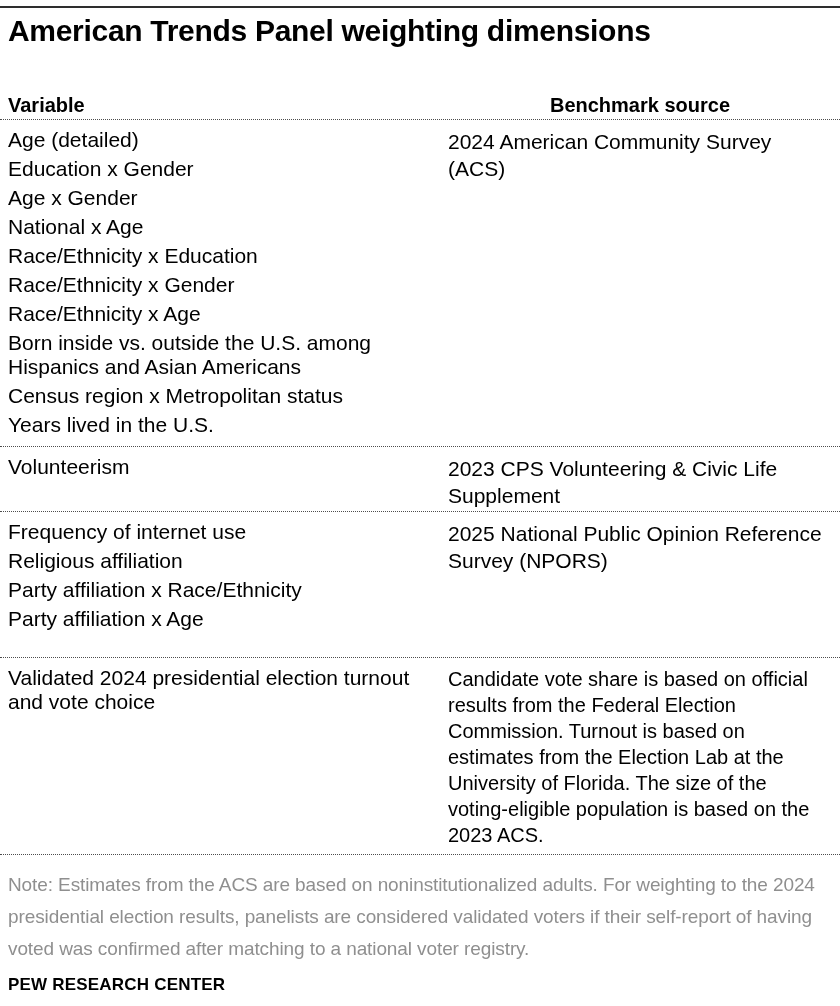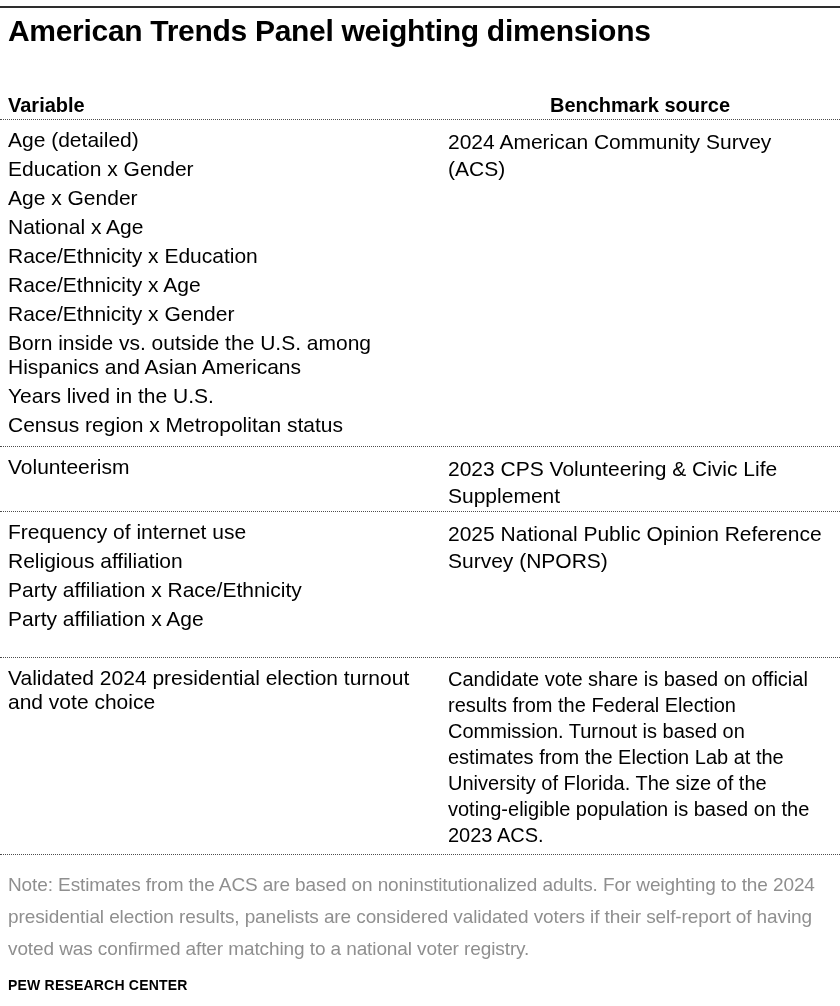--- a/index.html
+++ b/index.html
@@ -67,21 +67,21 @@
   .note {
     margin: 14px 8px 0 8px;
     font-size: 19px;
     line-height: 32px;
     color: #8f8f8f;
     letter-spacing: -0.1px;
   }
 
   .source {
     margin: 10px 8px 0 8px;
-    font-size: 14px;
+    font-size: 17px;
     line-height: 20px;
     font-weight: bold;
     letter-spacing: 0.2px;
     color: #000000;
   }
 </style>
 </head>
 <body>
 
 <div class="page">
@@ -95,25 +95,25 @@
     <div class="cell-right">Benchmark source</div>
   </div>
 
   <div class="trow tbody-row row-1">
     <div class="cell-left">
       <div class="var-item">Age (detailed)</div>
       <div class="var-item">Education x Gender</div>
       <div class="var-item">Age x Gender</div>
       <div class="var-item">National x Age</div>
       <div class="var-item">Race/Ethnicity x Education</div>
+      <div class="var-item">Race/Ethnicity x Gender</div>
       <div class="var-item">Race/Ethnicity x Age</div>
-      <div class="var-item">Race/Ethnicity x Gender</div>
       <div class="var-item">Born inside vs. outside the U.S. among Hispanics and Asian Americans</div>
+      <div class="var-item">Census region x Metropolitan status</div>
       <div class="var-item">Years lived in the U.S.</div>
-      <div class="var-item">Census region x Metropolitan status</div>
     </div>
     <div class="cell-right">2024 American Community Survey (ACS)</div>
   </div>
 
   <div class="trow tbody-row row-2">
     <div class="cell-left">
       <div class="var-item">Volunteerism</div>
     </div>
     <div class="cell-right">2023 CPS Volunteering &amp; Civic Life Supplement</div>
   </div>

